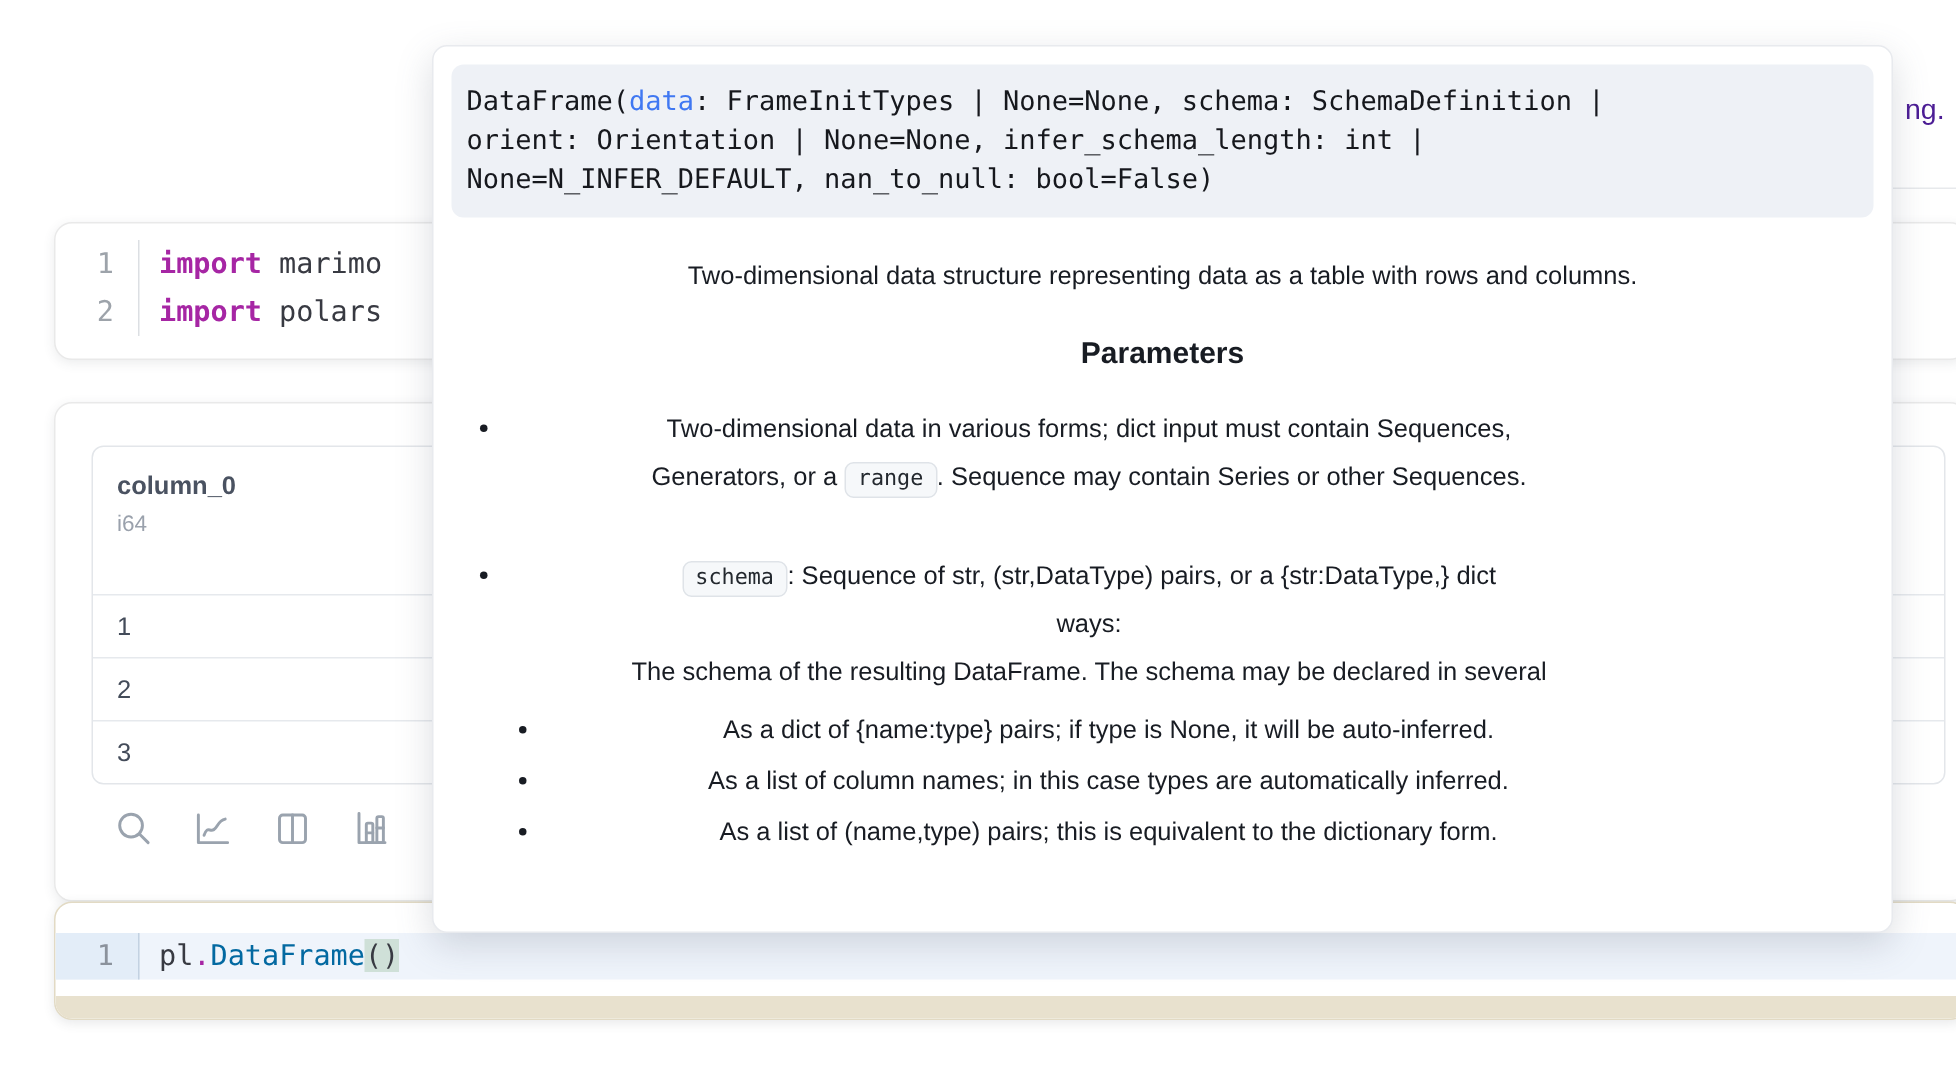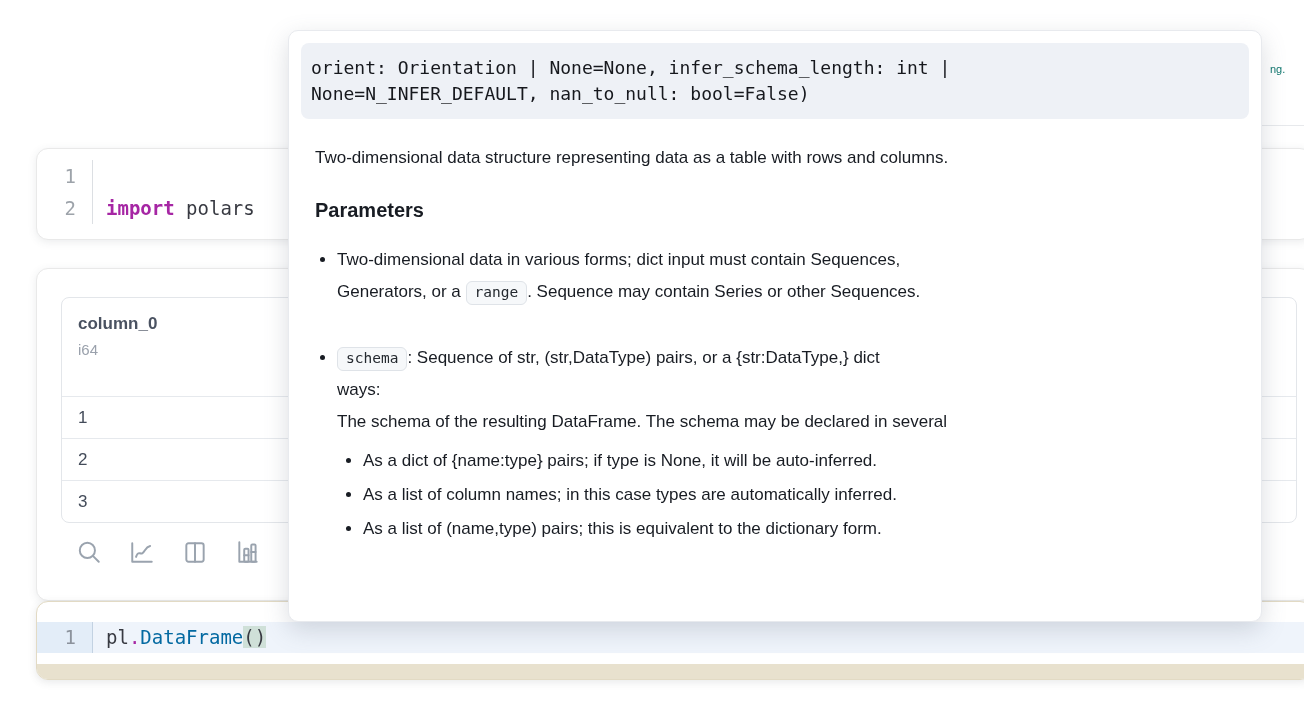--- a/index.html
+++ b/index.html
@@ -1,21 +1,21 @@
 <!DOCTYPE html>
 <html><head>
 <meta charset="utf-8">
 <style>
   * { margin:0; padding:0; box-sizing:border-box; }
   html,body { width:1304px; height:726px; overflow:hidden; background:#ffffff;
               font-family:"Liberation Sans", sans-serif; }
   .abs { position:absolute; }
 
   
-  #md-fragment { left:1270px; top:63px; font-size:11px; color:#0f766e; z-index:1; }
+  #md-fragment { left:1270px; top:63px; font-size:19px; color:#4c1d95; z-index:1; }
   #md-divider { left:1262px; top:125px; width:60px; border-top:1px solid #e7e9ec; z-index:1; }
 
   
   .cell { background:#fff; border:1px solid #e9e9e9; border-radius:12px;
           box-shadow:0 2px 8px rgba(60,65,75,.10); z-index:2; }
 
   
   #cell-imports { left:36px; top:148px; width:1276px; height:92px; padding-top:11px; }
   .code-line { display:flex; height:32px; line-height:32px;
                font-family:"DejaVu Sans Mono", monospace; font-size:19px; }
@@ -53,21 +53,21 @@
   
   #doc-tooltip { left:288px; top:30px; width:974px; height:592px; background:#fff;
                  border:1px solid #e8eaee; border-radius:10px; overflow:hidden;
                  box-shadow:0 8px 24px rgba(90,100,120,.22); z-index:10;
                  padding:12px 12px 0 12px; }
   #sig-box { background:#eef1f6; border-radius:8px; padding:12px 10px;
              font-family:"DejaVu Sans Mono", monospace; font-size:18px; line-height:26px;
              color:#16181d; }
   #sig-box .sig-line { white-space:pre; }
   .sig-param { color:#4078f2; }
-  #doc-body { padding:0 14px; color:#181c23; font-size:17px; }
+  #doc-body { padding:0 14px; color:#181c23; font-size:17px;text-align:center; }
   #doc-desc { margin-top:26px; line-height:26px; }
   #doc-params-heading { margin-top:28px; font-size:20px; font-weight:bold; }
   ul.params { margin-top:22px; padding-left:22px; max-width:800px; list-style:disc; }
   ul.params > li { line-height:32px; }
   ul.params > li + li { margin-top:34px; }
   .code-badge { display:inline-block; font-family:"DejaVu Sans Mono", monospace;
                 font-size:14.5px; line-height:21px; background:#f6f8fa;
                 border:1px solid #dfe3e8; border-radius:6px; padding:0 8px 1px 8px;
                 color:#24292f; }
   ul.sub-opts { margin-top:8px; padding-left:26px; list-style:disc; }
@@ -75,20 +75,21 @@
 </style>
 </head>
 <body>
 
 <div id="md-fragment" class="abs">ng.</div>
 <div id="md-divider" class="abs"></div>
 
 <div id="cell-imports" class="cell abs">
   <div class="code-line">
     <div class="gutter">1</div>
+    <div class="code-text"><span class="tok-kw">import</span><span> marimo</span></div>
   </div>
   <div class="code-line">
     <div class="gutter">2</div>
     <div class="code-text"><span class="tok-kw">import</span><span> polars</span></div>
   </div>
 </div>
 
 <div id="cell-output" class="cell abs">
   <div id="df-table">
     <div id="df-header">
@@ -139,20 +140,21 @@
 <div id="cell-editor" class="abs">
   <div id="editor-line">
     <div class="gutter">1</div>
     <div class="code-text"><span>pl</span><span class="tok-op">.</span><span class="tok-fn">DataFrame</span><span class="tok-bracket">()</span></div>
   </div>
   <div id="stale-bar"></div>
 </div>
 
 <div id="doc-tooltip" class="abs">
   <div id="sig-box">
+    <div class="sig-line"><span>DataFrame(</span><span class="sig-param">data</span><span>: FrameInitTypes | None=None, schema: SchemaDefinition |</span></div>
     <div class="sig-line">orient: Orientation | None=None, infer_schema_length: int |</div>
     <div class="sig-line">None=N_INFER_DEFAULT, nan_to_null: bool=False)</div>
   </div>
   <div id="doc-body">
     <p id="doc-desc">Two-dimensional data structure representing data as a table with rows and columns.</p>
     <div id="doc-params-heading">Parameters</div>
     <ul class="params">
       <li>
         <div>Two-dimensional data in various forms; dict input must contain Sequences,</div>
         <div><span>Generators, or a </span><span class="code-badge">range</span><span>. Sequence may contain Series or other Sequences.</span></div>

